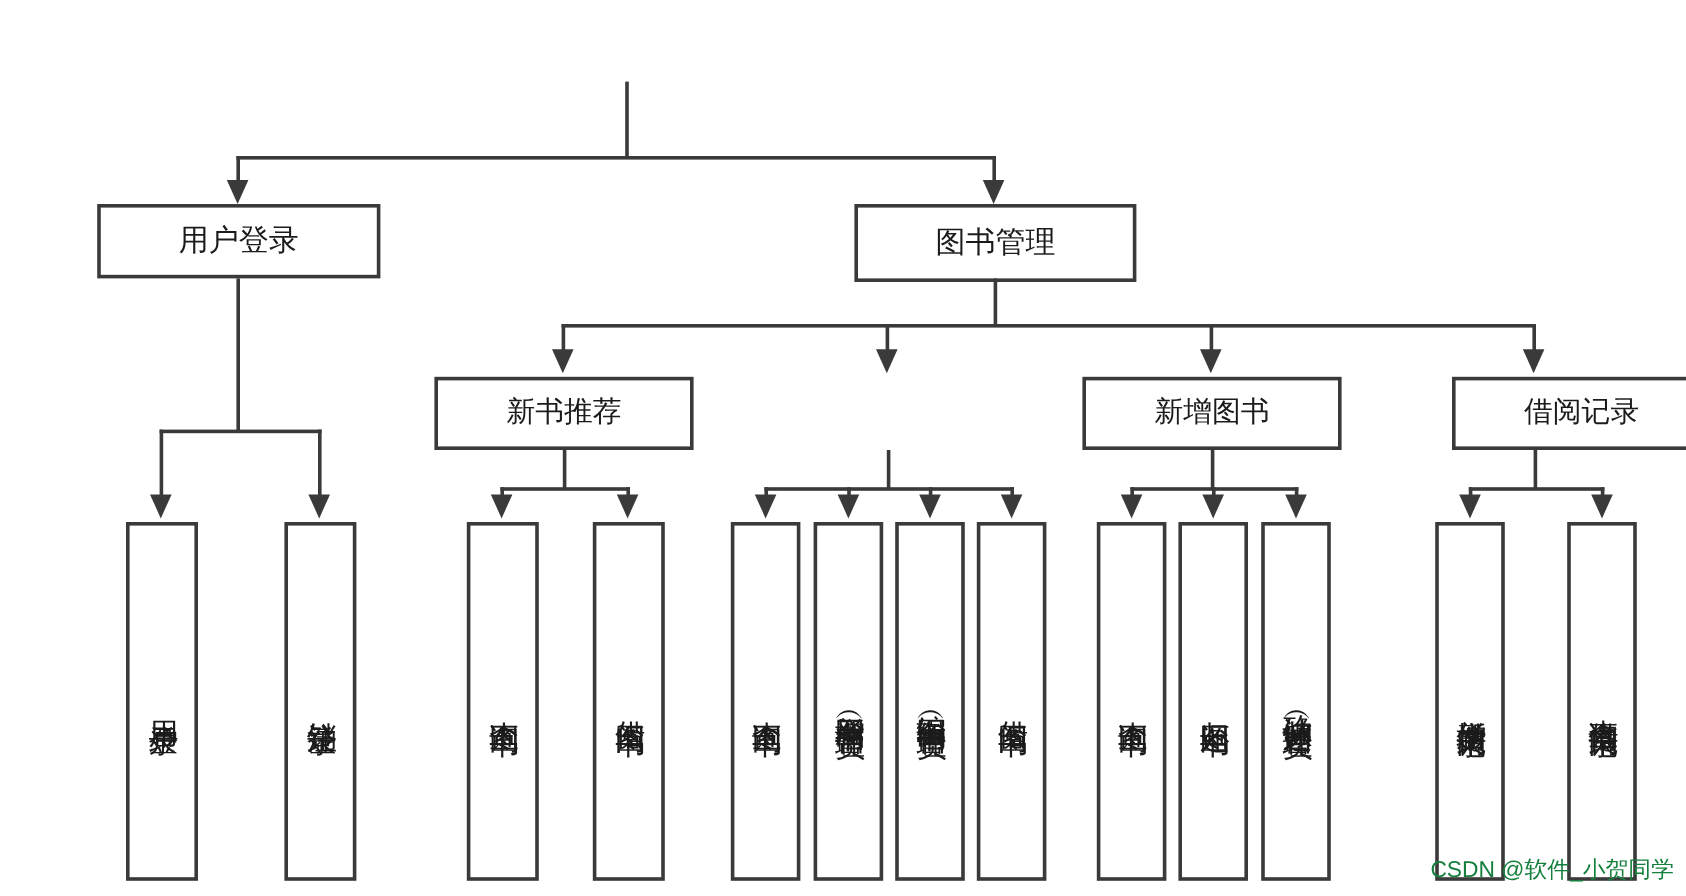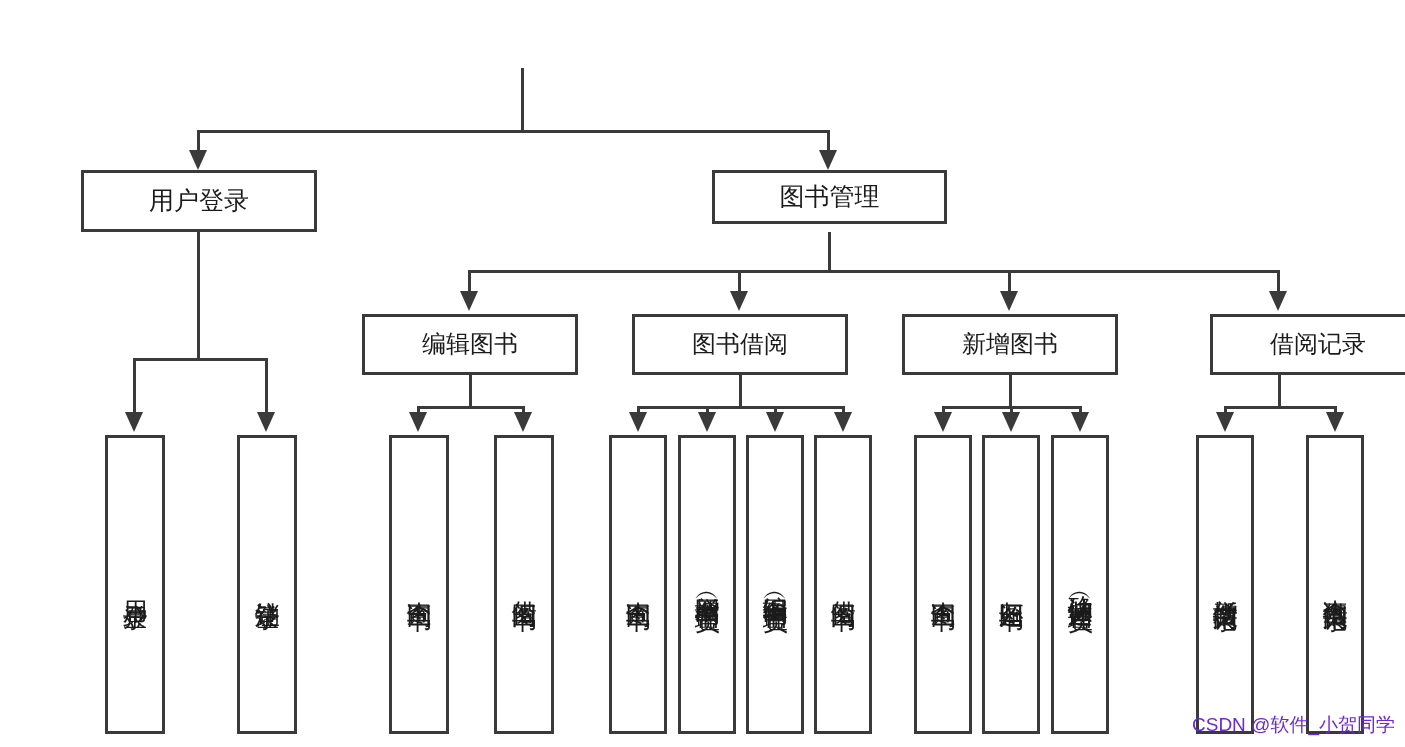--- a/index.html
+++ b/index.html
@@ -72,21 +72,21 @@
     border-right: 9px solid transparent;
     border-top: 20px solid #3a3a3a;
   }
 
   
   #watermark {
     position: absolute;
     left: 1192px;
     top: 712px;
     font-size: 19px;
-    color: #6d28d9;
+    color: #15803d;
     white-space: nowrap;
     pointer-events: none;
   }
 </style>
 </head>
 <body>
 
 <div id="canvas">
 
 
@@ -96,21 +96,21 @@
 
   <div class="ln v" style="left:197px; top:130px; width:3px; height:25px;"></div>
   <div class="arrow" style="left:189px; top:150px;"></div>
   <div class="ln v" style="left:827px; top:130px; width:3px; height:25px;"></div>
   <div class="arrow" style="left:819px; top:150px;"></div>
 
   <div class="node lvl1" style="left:81px; top:170px; width:236px; height:62px;">
     <span class="label">用户登录</span>
   </div>
 
-  <div class="node lvl1" style="left:712px; top:170px; width:235px; height:54px;">
+  <div class="node lvl1" style="left:712px; top:170px; width:235px; height:65px;">
     <span class="label">图书管理</span>
   </div>
 
   <div class="ln v" style="left:197px; top:232px; width:3px; height:128px;"></div>
   <div class="ln h" style="left:133px; top:358px; width:135px; height:3px;"></div>
   <div class="ln v" style="left:133px; top:358px; width:3px; height:57px;"></div>
   <div class="arrow" style="left:125px; top:412px;"></div>
   <div class="ln v" style="left:265px; top:358px; width:3px; height:57px;"></div>
   <div class="arrow" style="left:257px; top:412px;"></div>
 
@@ -123,24 +123,21 @@
   <div class="ln v" style="left:738px; top:270px; width:3px; height:24px;"></div>
   <div class="arrow" style="left:730px; top:291px;"></div>
 
   <div class="ln v" style="left:1008px; top:270px; width:3px; height:24px;"></div>
   <div class="arrow" style="left:1000px; top:291px;"></div>
 
   <div class="ln v" style="left:1277px; top:270px; width:3px; height:24px;"></div>
   <div class="arrow" style="left:1269px; top:291px;"></div>
 
   <div class="node lvl2" style="left:362px; top:314px; width:216px; height:61px;">
-    <span class="label">编辑图书</span>
-  </div>
-  <div class="node lvl2" style="left:632px; top:314px; width:216px; height:61px;">
-    <span class="label">图书借阅</span>
+    <span class="label">新书推荐</span>
   </div>
   <div class="node lvl2" style="left:902px; top:314px; width:216px; height:61px;">
     <span class="label">新增图书</span>
   </div>
   <div class="node lvl2" style="left:1171px; top:314px; width:216px; height:61px;margin-left:39px;">
     <span class="label">借阅记录</span>
   </div>
 
   <div class="ln v" style="left:469px; top:375px; width:3px; height:33px;"></div>
   <div class="ln h" style="left:417px; top:406px; width:108px; height:3px;"></div>

